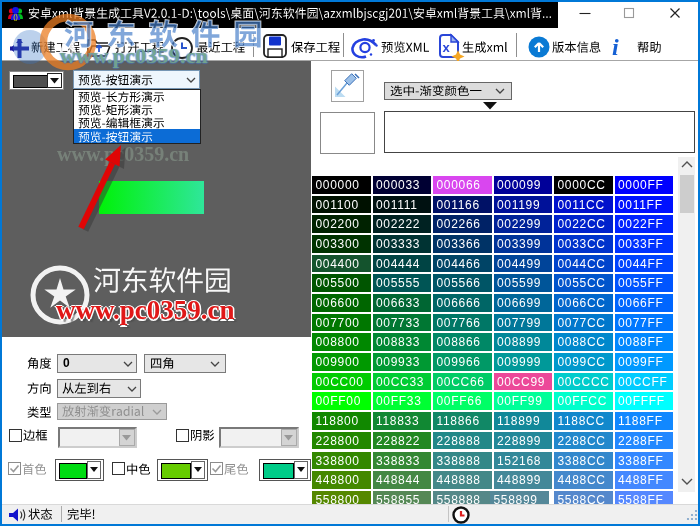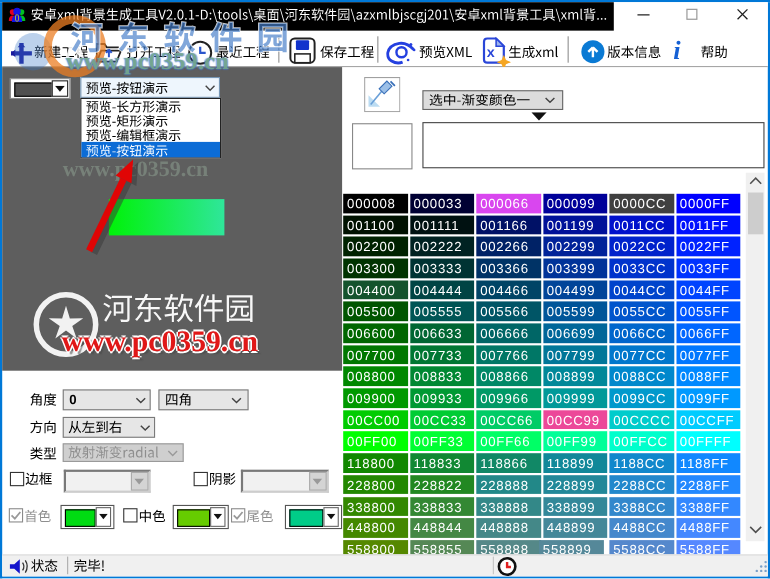--- a/index.html
+++ b/index.html
@@ -179,25 +179,25 @@
 <div class="abs" style="left:384px;top:111px;width:311px;height:42px;background:#fff;border:1px solid #444;box-sizing:border-box"></div>
 <div class="abs" style="left:678px;top:157px;width:17px;height:335px;background:#f0f0f0"></div>
 <svg class="abs" style="left:681px;top:161px" width="12" height="8">
     <path d="M1 6 L6 1 L11 6" fill="none" stroke="#505050" stroke-width="1.4"></path>
   </svg>
 <div class="abs" style="left:679.5px;top:175px;width:14px;height:38px;background:#cdcdcd"></div>
 <svg class="abs" style="left:681px;top:478px" width="12" height="8">
     <path d="M1 1 L6 6 L11 1" fill="none" stroke="#505050" stroke-width="1.4"></path>
   </svg>
 <div class="abs" style="left:311px;top:176px;width:365px;height:328px;overflow:hidden">
-<div class="cell" style="left:1.0px;top:0.00px;background:#000000">000008</div>
+<div class="cell" style="left:1.0px;top:0.00px;background:#000000">000000</div>
 <div class="cell" style="left:61.5px;top:0.00px;background:#000033">000033</div>
 <div class="cell" style="left:122.0px;top:0.00px;background:#d946ef">000066</div>
 <div class="cell" style="left:182.5px;top:0.00px;background:#000099">000099</div>
-<div class="cell" style="left:243.0px;top:0.00px;background:#404040">0000CC</div>
+<div class="cell" style="left:243.0px;top:0.00px;background:#000000">0000CC</div>
 <div class="cell" style="left:303.5px;top:0.00px;background:#0000FF">0000FF</div>
 <div class="cell" style="left:1.0px;top:19.68px;background:#001100">001100</div>
 <div class="cell" style="left:61.5px;top:19.68px;background:#001111">001111</div>
 <div class="cell" style="left:122.0px;top:19.68px;background:#001166">001166</div>
 <div class="cell" style="left:182.5px;top:19.68px;background:#001199">001199</div>
 <div class="cell" style="left:243.0px;top:19.68px;background:#0011CC">0011CC</div>
 <div class="cell" style="left:303.5px;top:19.68px;background:#0011FF">0011FF</div>
 <div class="cell" style="left:1.0px;top:39.36px;background:#002200">002200</div>
 <div class="cell" style="left:61.5px;top:39.36px;background:#002222">002222</div>
 <div class="cell" style="left:122.0px;top:39.36px;background:#002266">002266</div>
@@ -266,21 +266,21 @@
 <div class="cell" style="left:303.5px;top:236.16px;background:#1188FF">1188FF</div>
 <div class="cell" style="left:1.0px;top:255.84px;background:#228800">228800</div>
 <div class="cell" style="left:61.5px;top:255.84px;background:#228822">228822</div>
 <div class="cell" style="left:122.0px;top:255.84px;background:#228888">228888</div>
 <div class="cell" style="left:182.5px;top:255.84px;background:#228899">228899</div>
 <div class="cell" style="left:243.0px;top:255.84px;background:#2288CC">2288CC</div>
 <div class="cell" style="left:303.5px;top:255.84px;background:#2288FF">2288FF</div>
 <div class="cell" style="left:1.0px;top:275.52px;background:#338800">338800</div>
 <div class="cell" style="left:61.5px;top:275.52px;background:#338833">338833</div>
 <div class="cell" style="left:122.0px;top:275.52px;background:#338888">338888</div>
-<div class="cell" style="left:182.5px;top:275.52px;background:#338899">338899</div>
+<div class="cell" style="left:182.5px;top:275.52px;background:#338899">152168</div>
 <div class="cell" style="left:243.0px;top:275.52px;background:#3388CC">3388CC</div>
 <div class="cell" style="left:303.5px;top:275.52px;background:#3388FF">3388FF</div>
 <div class="cell" style="left:1.0px;top:295.20px;background:#448800">448800</div>
 <div class="cell" style="left:61.5px;top:295.20px;background:#448844">448844</div>
 <div class="cell" style="left:122.0px;top:295.20px;background:#448888">448888</div>
 <div class="cell" style="left:182.5px;top:295.20px;background:#448899">448899</div>
 <div class="cell" style="left:243.0px;top:295.20px;background:#4488CC">4488CC</div>
 <div class="cell" style="left:303.5px;top:295.20px;background:#4488FF">4488FF</div>
 <div class="cell" style="left:1.0px;top:314.88px;background:#558800">558800</div>
 <div class="cell" style="left:61.5px;top:314.88px;background:#558855">558855</div>

